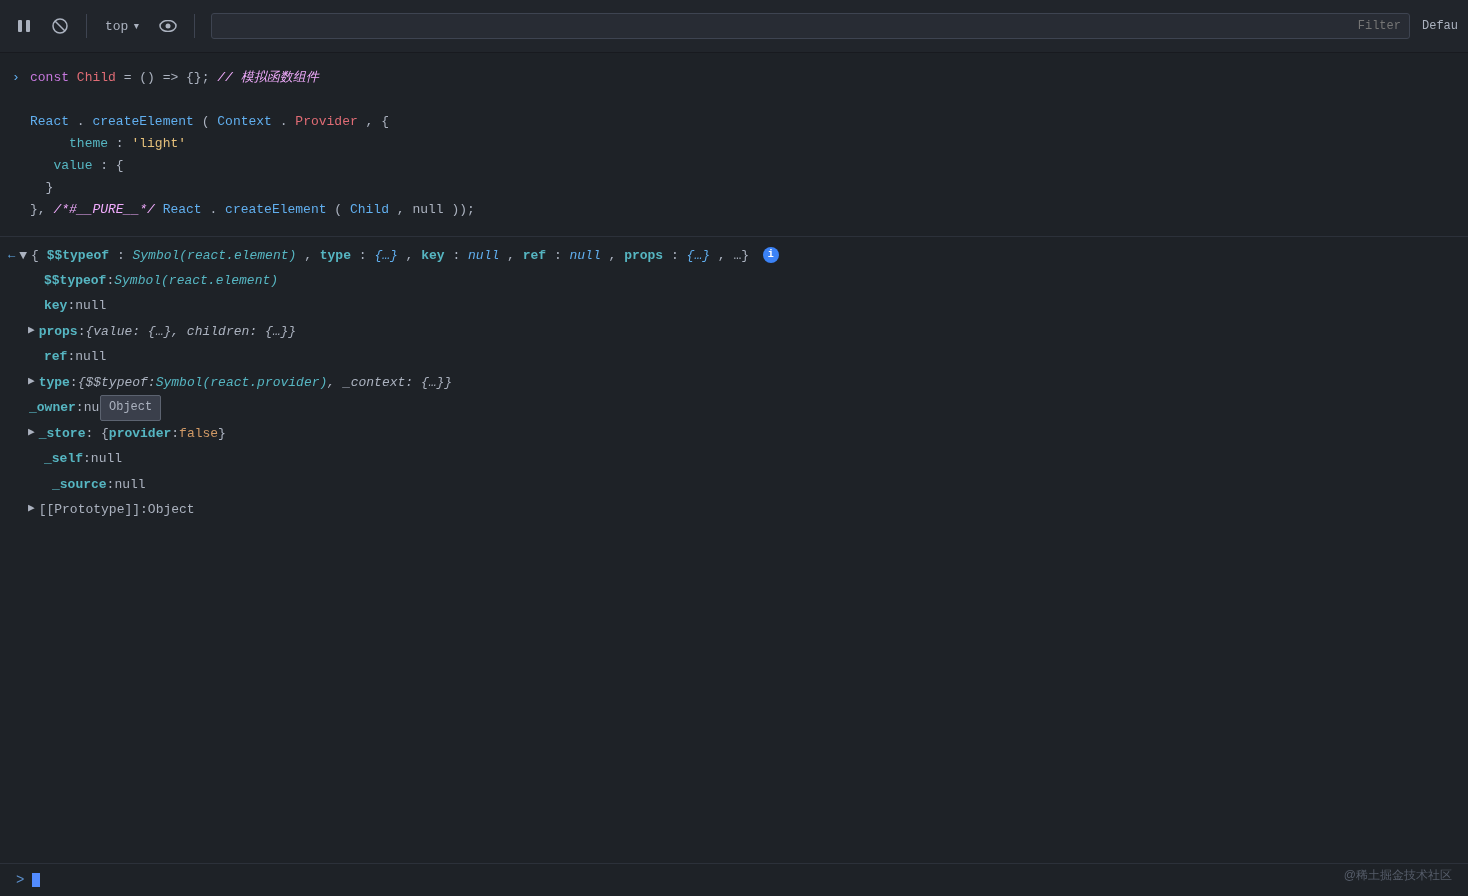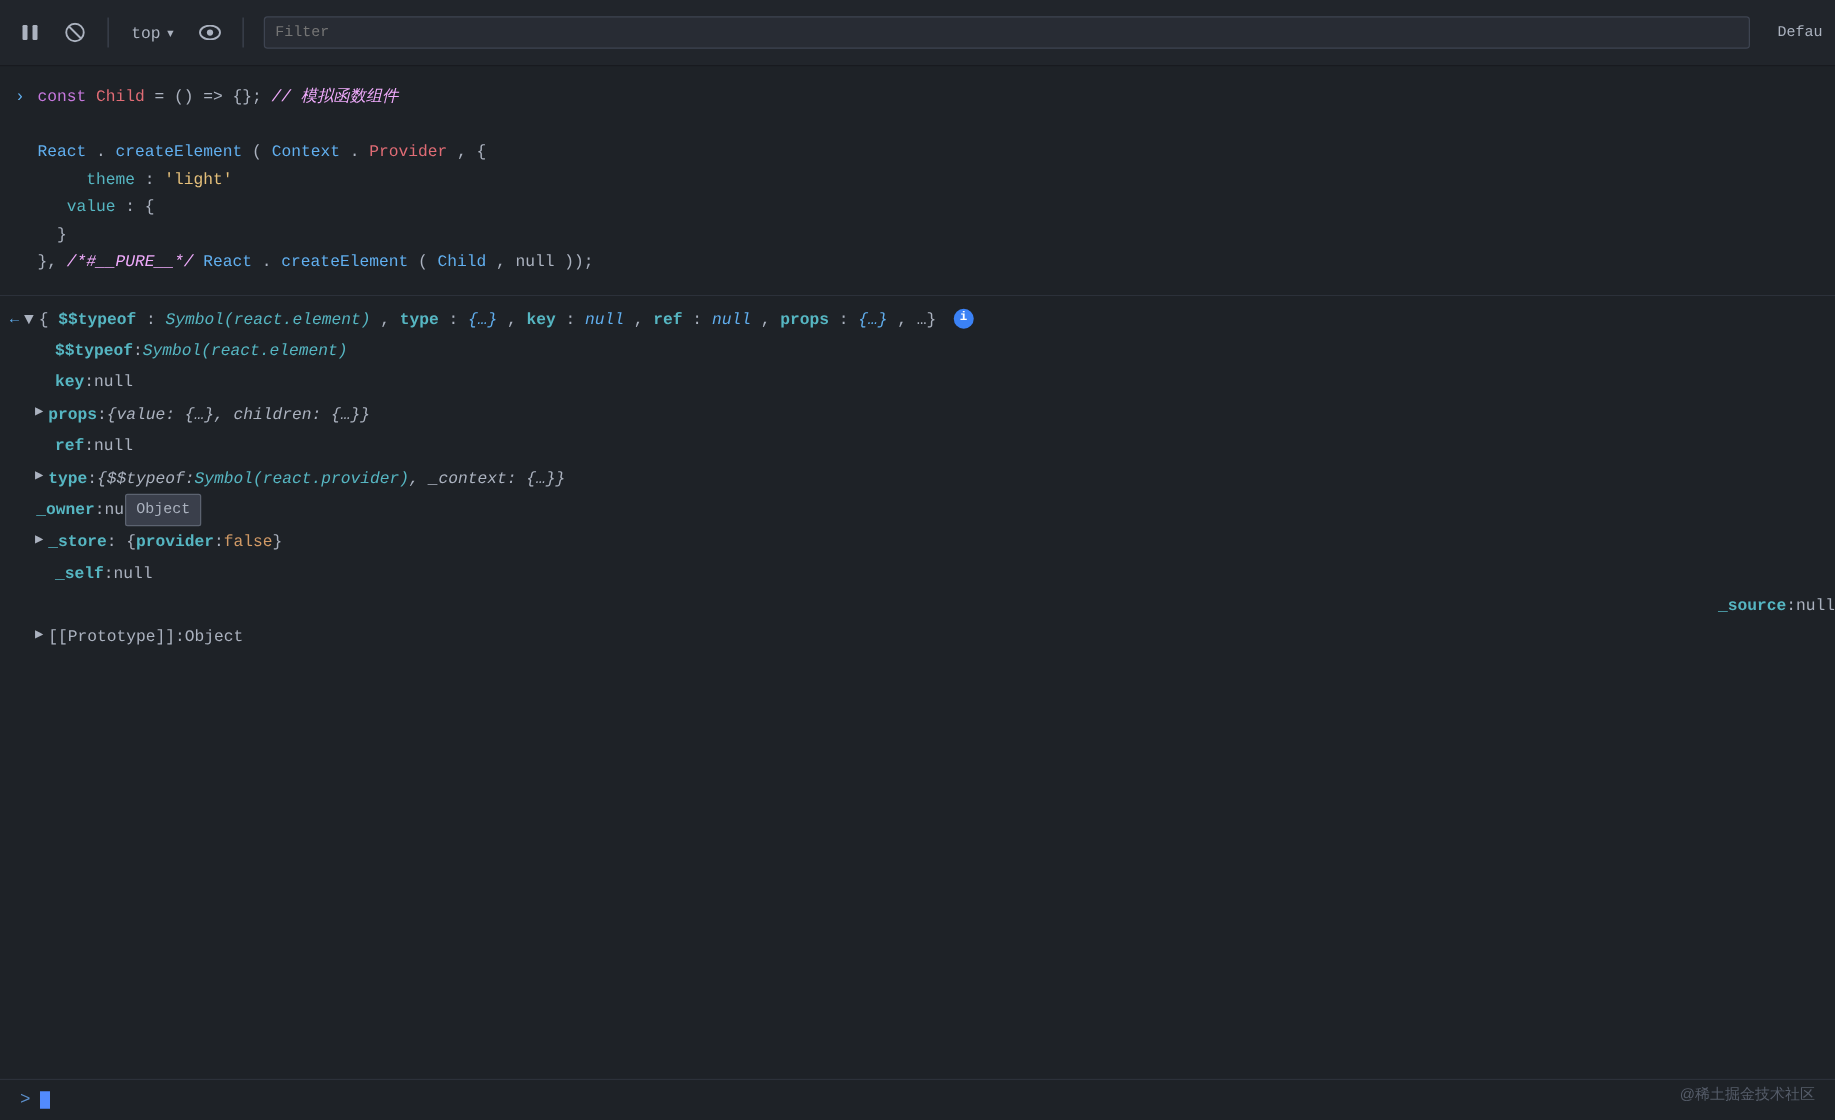--- a/index.html
+++ b/index.html
@@ -57,25 +57,26 @@
       height: 26px;
       background: #282c34;
       border: 1px solid #3e4451;
       border-radius: 3px;
       color: #86efac;
       font-size: 12px;
       padding: 0 8px;
       outline: none;
       font-family: inherit;
       margin-left: 4px;
+      text-align: right;
     }
     .toolbar-default {
       color: #abb2bf;
       font-size: 12px;
-      margin-left: 14px;
+      margin-left: 4px;
       white-space: nowrap;
     }
 
     
     .content {
       display: flex;
       flex-direction: column;
       height: calc(896px - 53px);
       overflow: hidden;
     }
@@ -381,21 +382,21 @@
       <span class="c-false">false</span>
       <span class="c-white">}</span>
     </div>
 
     <div class="console-line indent-1" style="padding-left: 44px;">
       <span class="c-cyan c-bold">_self</span>
       <span class="c-white">: </span>
       <span class="c-null">null</span>
     </div>
 
-    <div class="console-line indent-1" style="padding-left: 32px; justify-content: flex-end;">
+    <div class="console-line indent-1" style="padding-left: 52px;">
       <span class="c-cyan c-bold">_source</span>
       <span class="c-white">: </span>
       <span class="c-null">null</span>
     </div>
 
     <div class="console-line indent-1" style="padding-left: 28px; cursor:pointer;">
       <span style="color:#abb2bf; margin-right:4px; font-size:11px;">▶</span>
       <span class="c-white">[[Prototype]]</span>
       <span class="c-white">: </span>
       <span class="c-white">Object</span>

